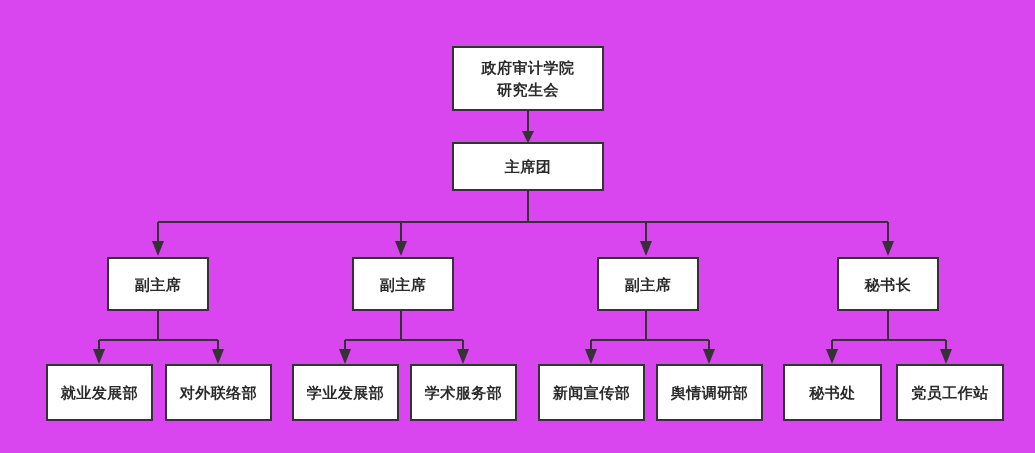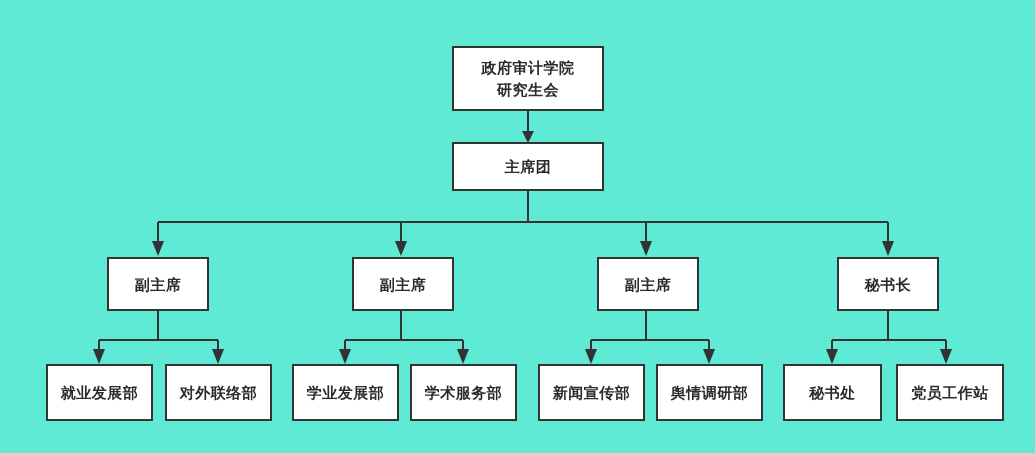--- a/index.html
+++ b/index.html
@@ -11,21 +11,21 @@
   body {
     width: 1035px;
     height: 453px;
     overflow: hidden;
     font-family: "DejaVu Sans", "Liberation Sans", sans-serif;
   }
   #chart-root {
     position: relative;
     width: 1035px;
     height: 453px;
-    background: #5eead4;
+    background: #d946ef;
   }
   svg#org-svg {
     display: block;
     width: 1035px;
     height: 453px;
   }
   .node-box {
     fill: #ffffff;
     stroke: #333333;
     stroke-width: 2;

